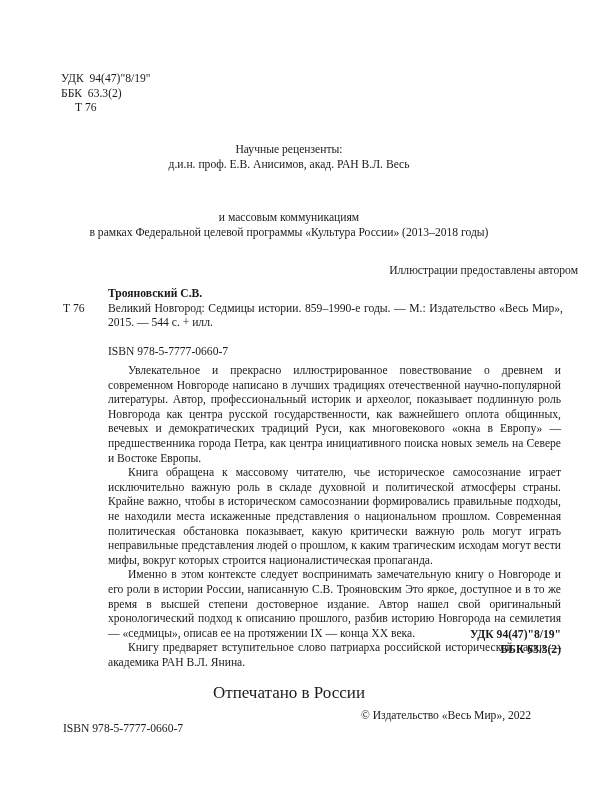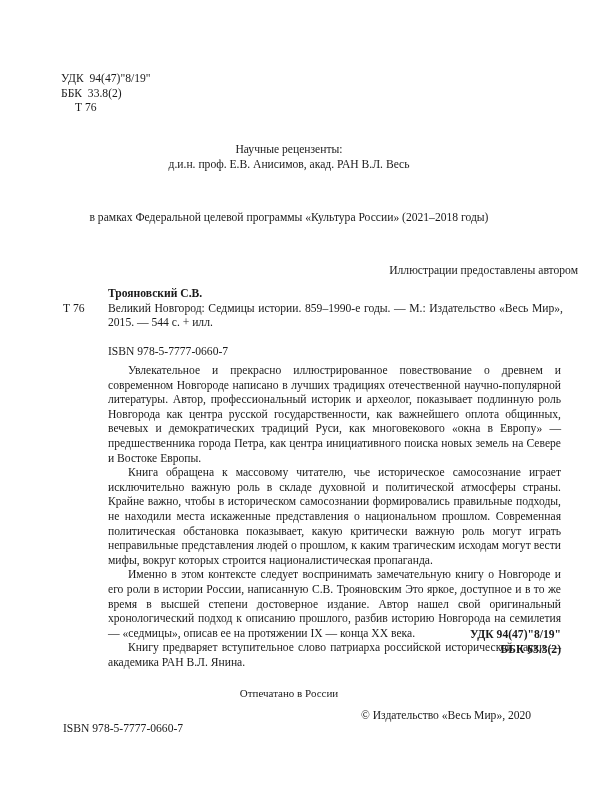--- a/index.html
+++ b/index.html
@@ -32,40 +32,41 @@
     .biblio .entry { display: flex; }
     .biblio .entry .code { width: 45px; flex: none; }
     .biblio .entry .text { flex: 1; text-align: justify; }
     .biblio .isbn { padding-left: 45px; margin-top: 14px; }
 
     .annotation { left: 108px; top: 364px; width: 453px; text-align: justify; font-size: 11.6px; line-height: 14.6px; font-family: Liberation Serif, serif; }
     .annotation p { margin: 0; text-indent: 20px; }
 
     .classif-bottom { right: 53px; top: 628px; text-align: right; font-weight: bold; line-height: 14.6px; }
 
-    .printed { top: 686px; font-size: 11px; }
+    .printed { top: 686px; font-size: 17px; }
     .isbn-bottom { left: 63px; top: 722px; }
     .copyrights { left: 361px; top: 708px; line-height: 15px; }
   </style>
 </head>
 <body>
 
 <div class="abs classif-top">
   <div class="row"><span>УДК</span>  <span>94(47)"8/19"</span></div>
-  <div class="row"><span>ББК</span>  <span>33.8(2)</span></div>
+  <div class="row"><span>ББК</span>  <span>63.3(2)</span></div>
   <div class="row t76">Т 76</div>
 </div>
 
 <div class="abs center-block reviewers">
   <div>Научные рецензенты:</div>
   <div>д.и.н. проф. Е.В. Анисимов, акад. РАН В.Л. Весь</div>
 </div>
 
 <div class="abs center-block funding">
-  <div>в рамках Федеральной целевой программы «Культура России» (2021–2018 годы)</div>
+  <div>и массовым коммуникациям</div>
+  <div>в рамках Федеральной целевой программы «Культура России» (2013–2018 годы)</div>
 </div>
 
 <div class="abs center-block illustr">Иллюстрации предоставлены автором</div>
 
 <div class="abs biblio">
   <div class="author">Трояновский С.В.</div>
   <div class="entry">
     <span class="code">Т 76</span>
     <span class="text">Великий Новгород: Седмицы истории. 859–1990-е годы. — М.: Издательство «Весь Мир», 2015. — 544 с. + илл.</span>
   </div>
@@ -82,14 +83,14 @@
 <div class="abs classif-bottom">
   <div>УДК  94(47)"8/19"</div>
   <div>ББК  63.3(2)</div>
 </div>
 
 <div class="abs center-block printed">Отпечатано в России</div>
 
 <div class="abs isbn-bottom">ISBN 978-5-7777-0660-7</div>
 
 <div class="abs copyrights">
-  <div>© Издательство «Весь Мир», 2020</div>
+  <div>© Издательство «Весь Мир», 2022</div>
 </div>
 
 </body></html>

